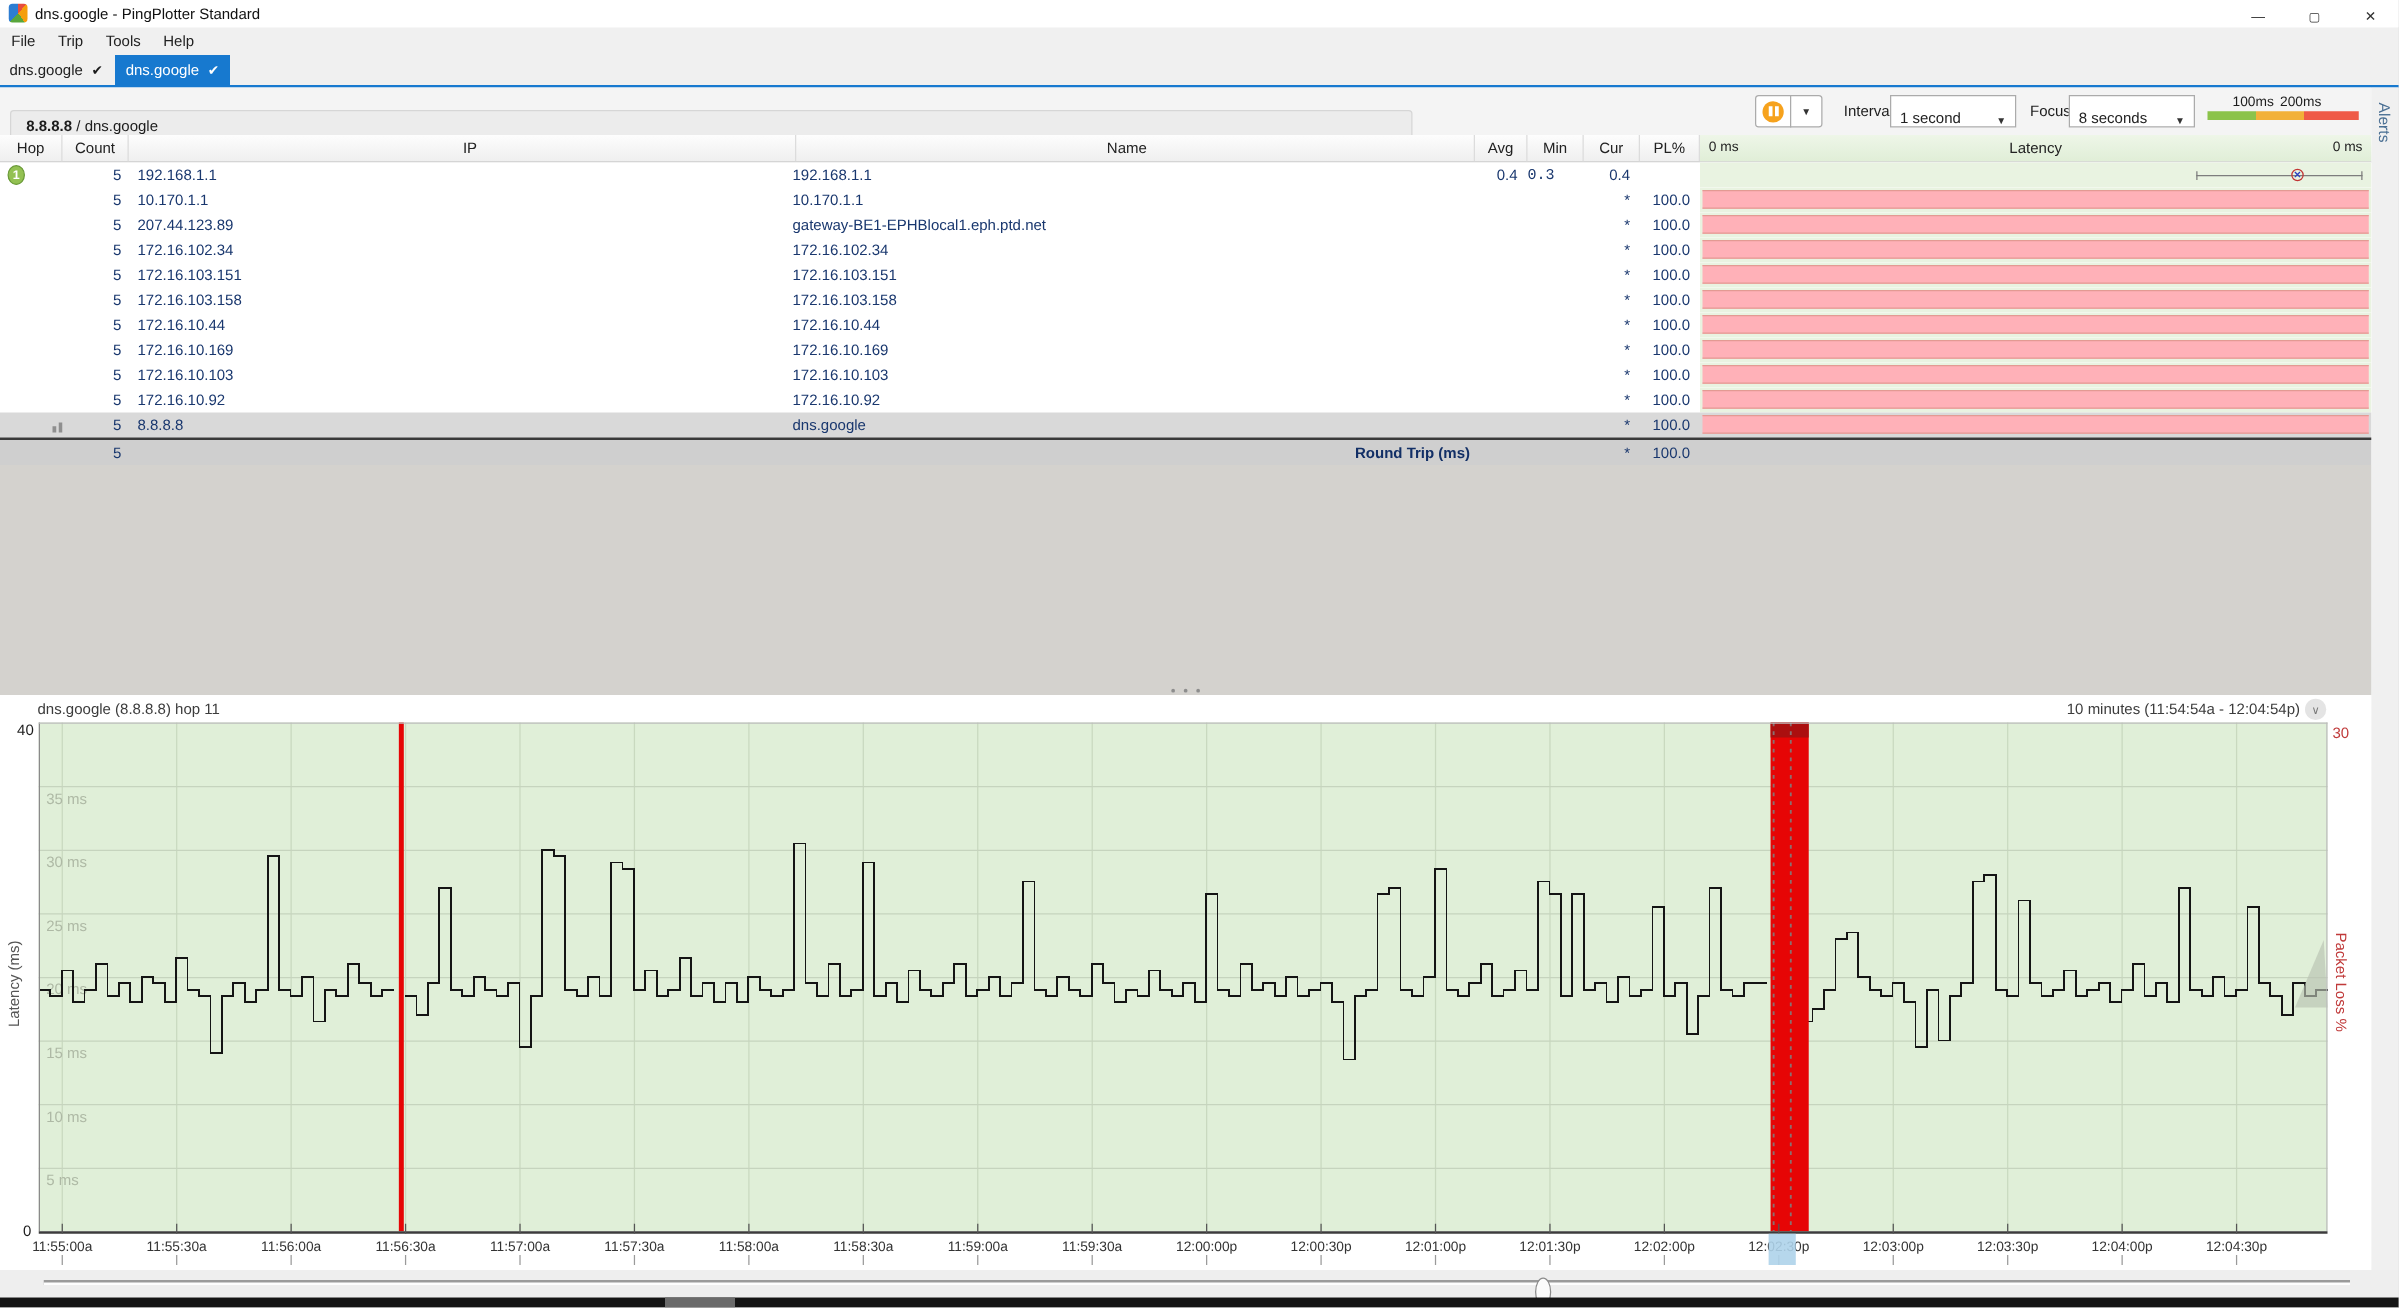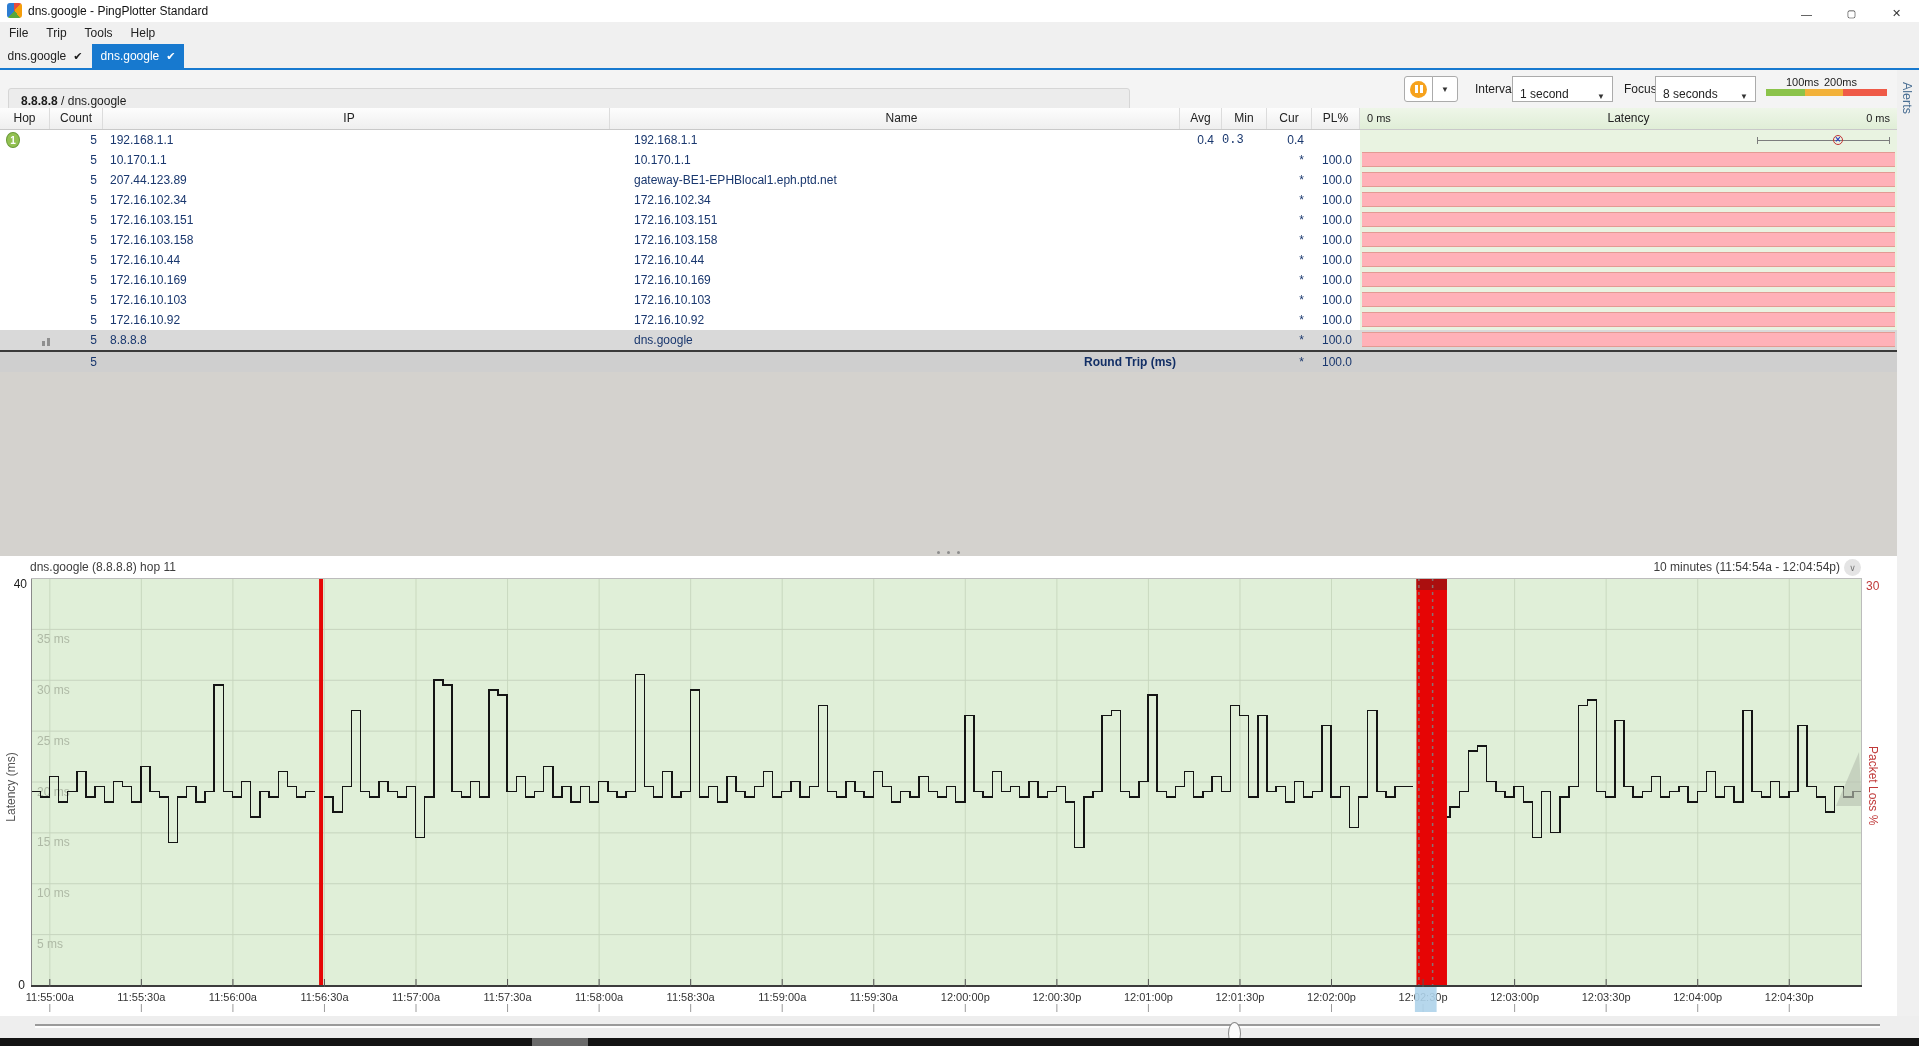--- a/index.html
+++ b/index.html
@@ -169,21 +169,21 @@
   </div>
 
   <div class="abs alerts">
     <span>Alerts</span>
   </div>
 
   <div class="abs table">
     <div class="abs thead">
       <div class="th" style="left:0;width:50px">Hop</div>
       <div class="th" style="left:50px;width:53px">Count</div>
-      <div class="th" style="left:89px;width:521px">IP</div>
+      <div class="th" style="left:116px;width:521px">IP</div>
       <div class="th" style="left:624px;width:556px">Name</div>
       <div class="th" style="left:1180px;width:42px">Avg</div>
       <div class="th" style="left:1222px;width:45px">Min</div>
       <div class="th" style="left:1267px;width:45px">Cur</div>
       <div class="th" style="left:1312px;width:48px">PL%</div>
       <div class="th lathead" style="left:1360px;width:537px">
         <span style="position:absolute;left:7px;font-size:11px">0 ms</span>
         <span>Latency</span>
         <span style="position:absolute;right:7px;font-size:11px">0 ms</span>
       </div>

